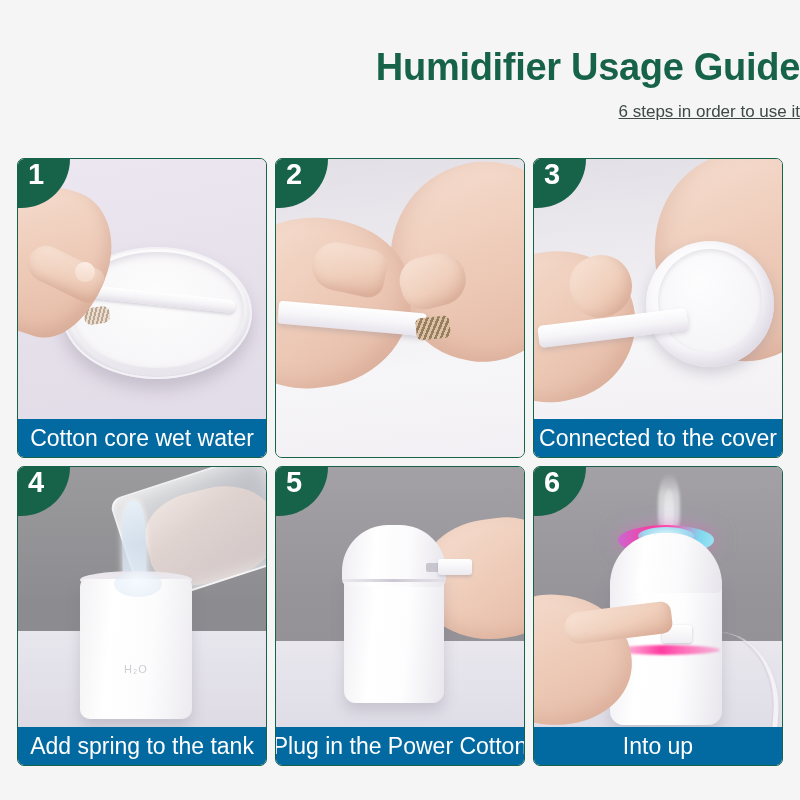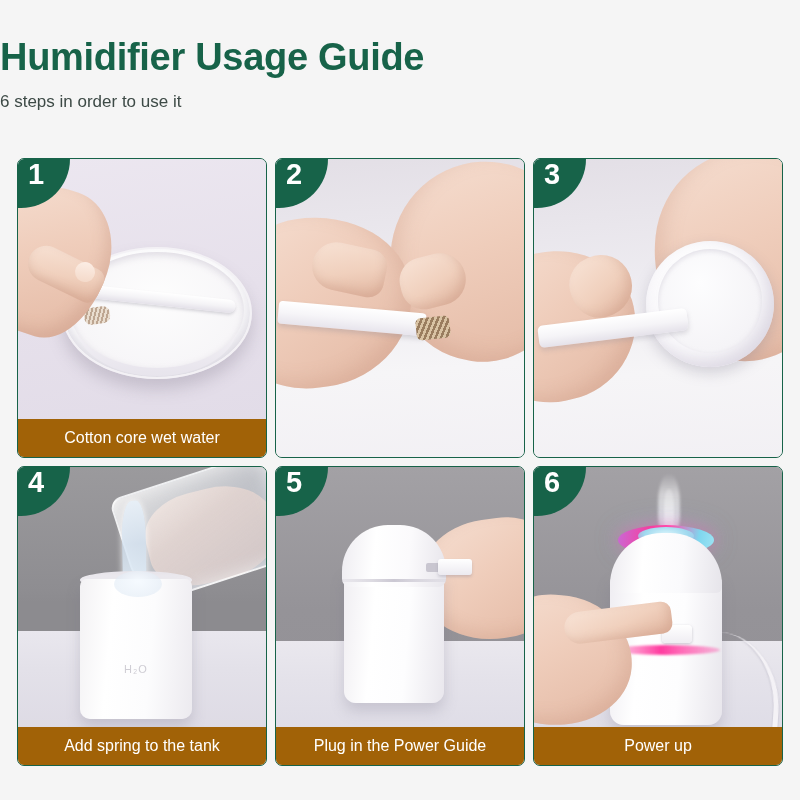--- a/index.html
+++ b/index.html
@@ -7,27 +7,27 @@
   html, body {
     width: 800px; height: 800px;
     background: #f5f5f5;
     font-family: "Liberation Sans", sans-serif;
     overflow: hidden;
   }
 
   .page { position: relative; width: 800px; height: 800px; background: #f5f5f5; }
 
   
-  .header { text-align: left; padding-top: 38px; }
+  .header { text-align: right; padding-top: 48px; }
   .title {
     font-size: 38px; font-weight: bold; color: #176349;
     letter-spacing: -0.3px; line-height: 1.05;
   }
   .subtitle {
-    margin-top: 14px; font-size: 17px; color: #3d4a46; font-weight: 400;
+    margin-top: 14px; font-size: 17px; color: #3d4a46; font-weight: 400; text-decoration: underline;
   }
 
   
   .grid {
     position: absolute; left: 17px; top: 158px;
     width: 766px; height: 608px;
     display: grid;
     grid-template-columns: repeat(3, 1fr);
     grid-template-rows: repeat(2, 1fr);
     gap: 8px 8px;
@@ -51,23 +51,23 @@
     border-bottom-right-radius: 52px;
     color: #ffffff;
     font-size: 29px; font-weight: bold;
     display: flex; align-items: flex-start; justify-content: flex-start;
     padding: 1px 0 0 10px;
     line-height: 1.02;
   }
 
   .caption {
     flex: 0 0 38px;
-    background: #a16207;
+    background: #0369a1;
     color: #ffffff;
-    font-size: 16px;
+    font-size: 23px;
     display: flex; align-items: center; justify-content: center;
     text-align: center;
     padding: 0 16px;
     white-space: nowrap;
   }
 
   
 
   
   .bg-lav  { position:absolute; inset:0; background: linear-gradient(170deg,#ece7f0 0%,#e6e0eb 55%,#e2dce8 100%); }
@@ -401,20 +401,21 @@
       <div class="photo">
         <div class="bg-white"></div>
         <div class="c3-handR skin"></div>
         <div class="c3-cover"></div>
         <div class="c3-cover-inner"></div>
         <div class="c3-handL skin"></div>
         <div class="c3-stick"></div>
         <div class="c3-fingerL skin2"></div>
         <div class="badge">3</div>
       </div>
+      <div class="caption">Connected to the cover</div>
     </div>
 
     <div class="card">
       <div class="photo">
         <div class="bg-gray">
           <div class="tabletop"></div>
         </div>
         <div class="c4-pitcher-hand"></div>
         <div class="c4-pitcher"></div>
         <div class="c4-stream"></div>
@@ -433,38 +434,38 @@
           <div class="tabletop"></div>
         </div>
         <div class="c5-hand skin"></div>
         <div class="c5-body"></div>
         <div class="c5-lid"></div>
         <div class="c5-seam"></div>
         <div class="c5-port"></div>
         <div class="c5-plug"></div>
         <div class="badge">5</div>
       </div>
-      <div class="caption">Plug in the Power Guide</div>
+      <div class="caption">Plug in the Power Cotton</div>
     </div>
 
     <div class="card">
       <div class="photo">
         <div class="bg-gray2">
           <div class="tabletop"></div>
         </div>
         <div class="c6-mist"></div>
         <div class="c6-mist2"></div>
         <div class="c6-led"></div>
         <div class="c6-led-core"></div>
         <div class="c6-body"></div>
         <div class="c6-lid"></div>
         <div class="c6-glowband"></div>
         <div class="c6-cable"></div>
         <div class="c6-btn"></div>
         <div class="c6-hand skin"></div>
         <div class="c6-findex skin2"></div>
         <div class="badge">6</div>
       </div>
-      <div class="caption">Power up</div>
+      <div class="caption">Into up</div>
     </div>
 
   </div>
 </div>
 
 </body></html>

